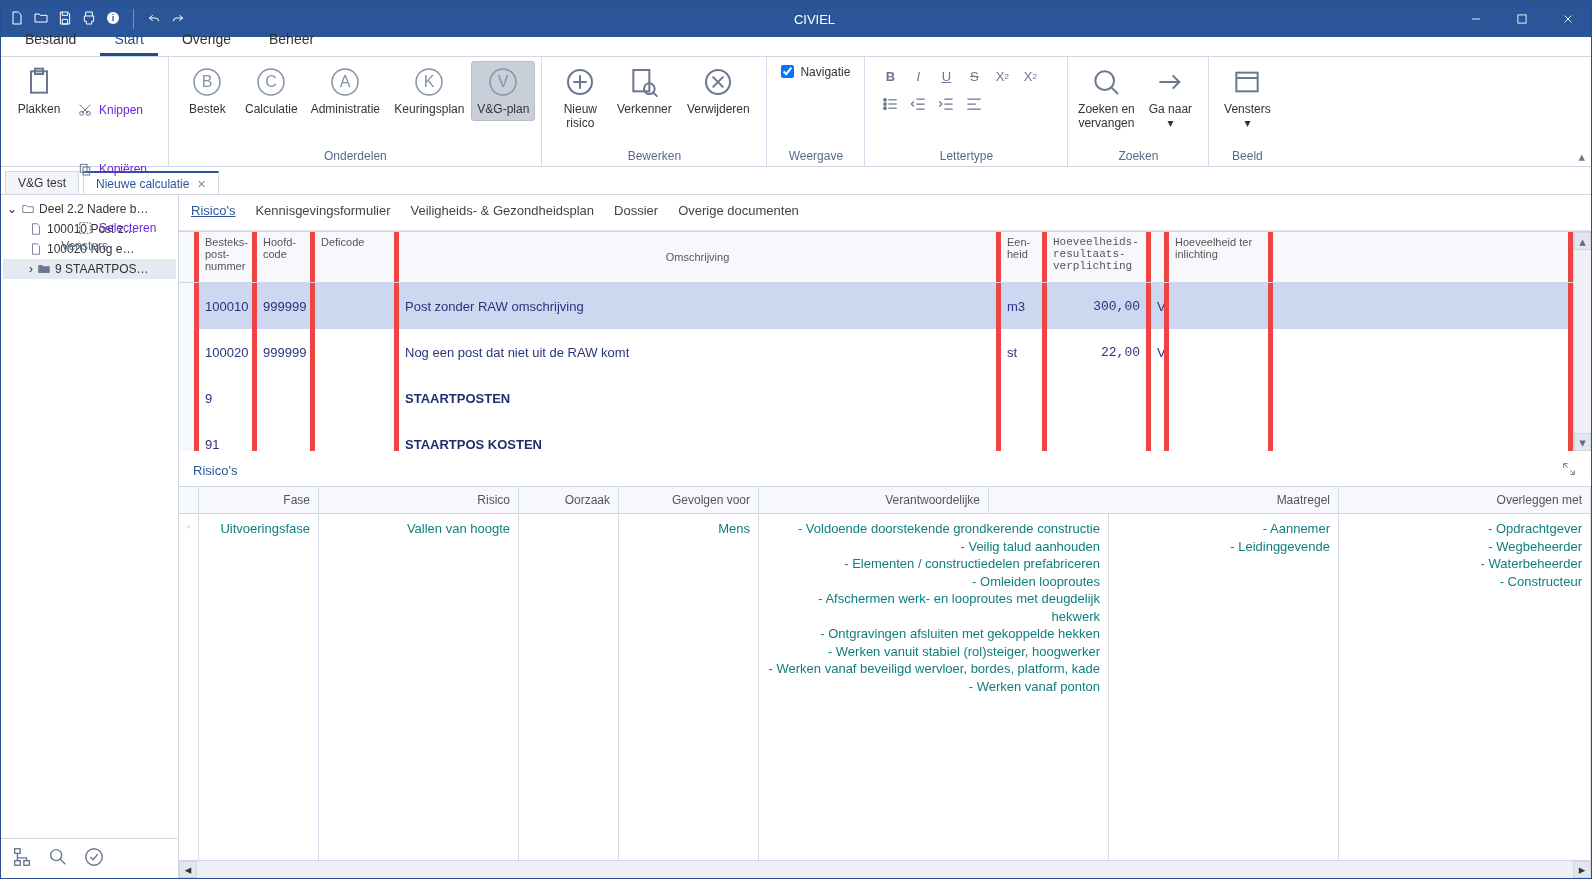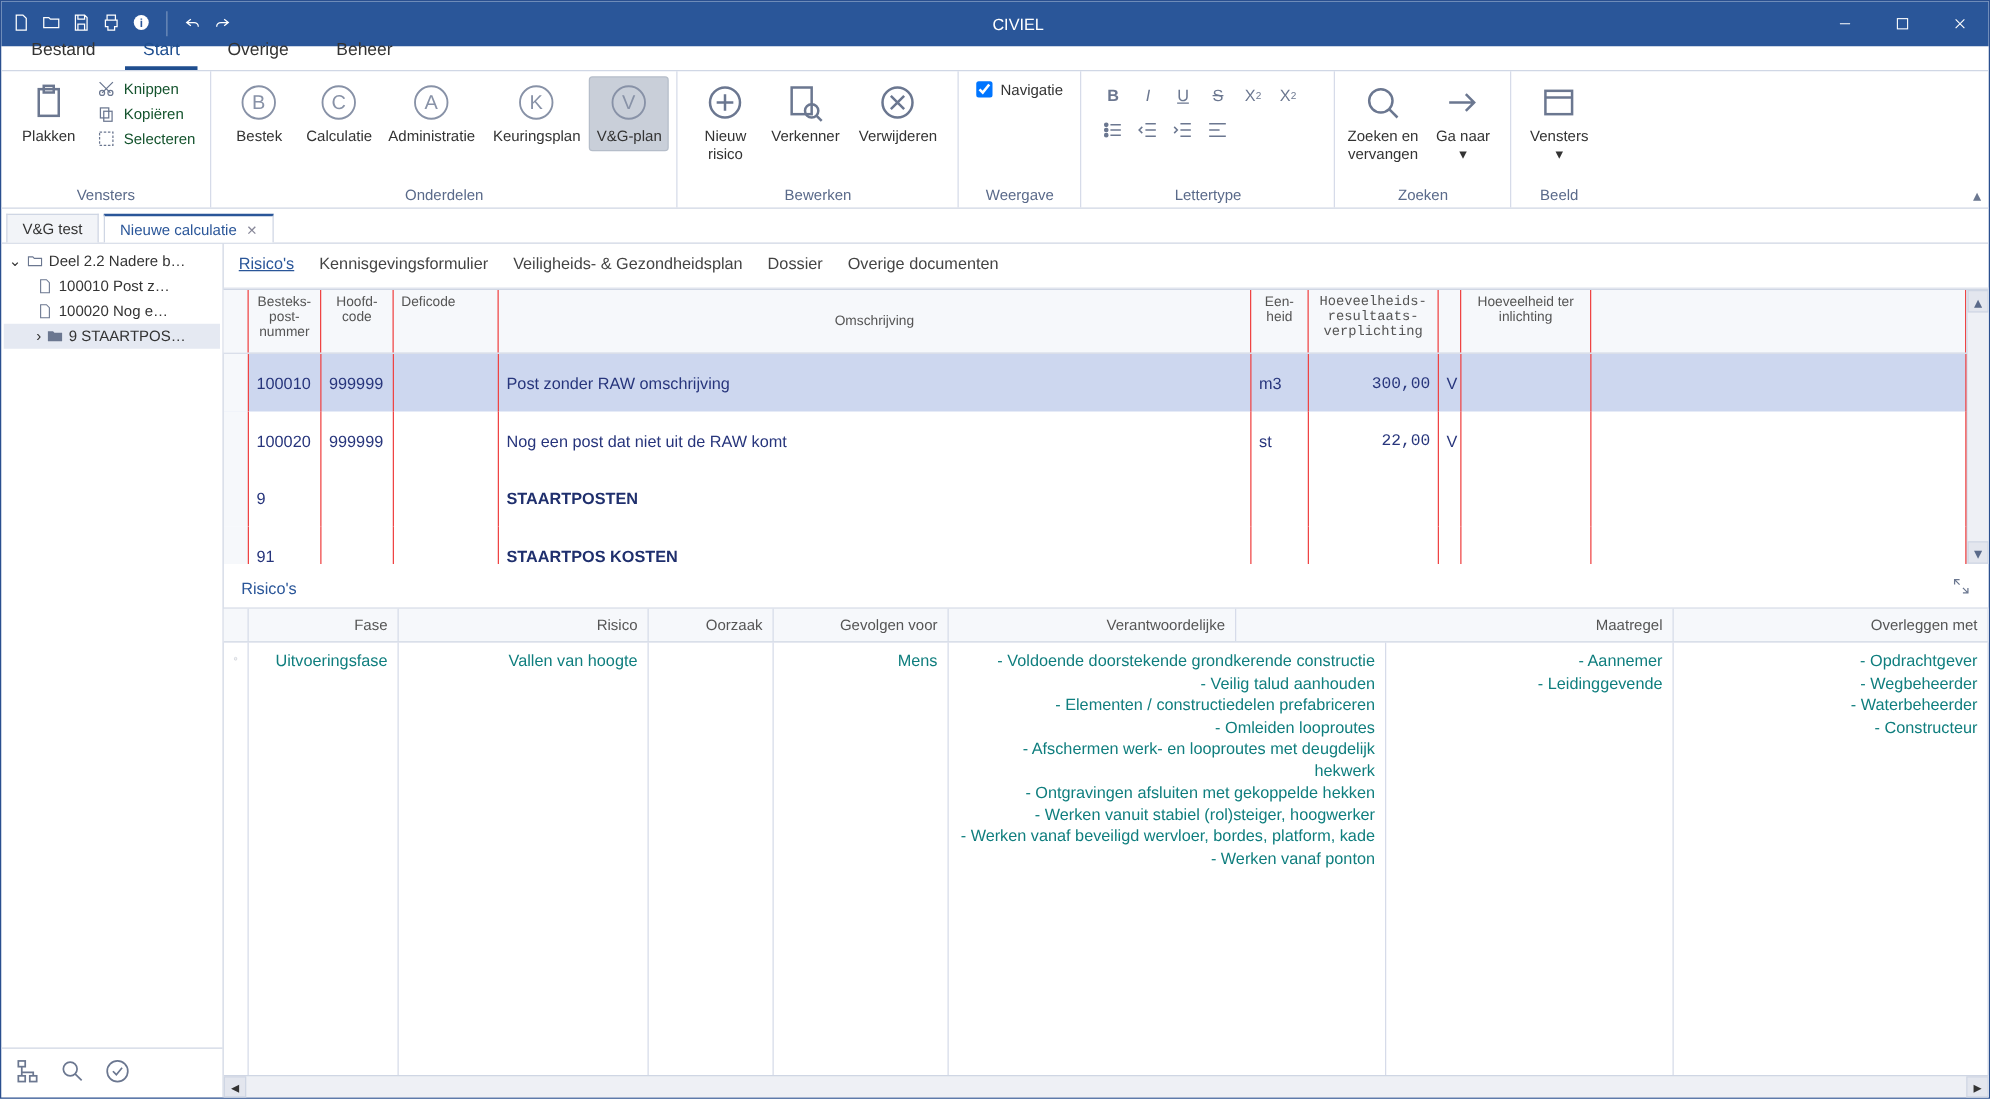--- a/index.html
+++ b/index.html
@@ -75,21 +75,21 @@
 }
 .big-btn {
   display:flex; flex-direction:column; align-items:center; justify-content:flex-start;
   width: 64px; padding:4px 2px; text-align:center; font-size:12px; color:#333;
   border:1px solid transparent; border-radius:3px;
   cursor:pointer;
 }
 .big-btn.wide { width: 84px; }
 .big-btn.active { background:#c9cfd9; border-color:#b5bdc9; }
 .big-btn svg { width:32px; height:32px; margin-bottom:4px; }
-.small-row { display:flex; align-items:center; gap:6px; padding:2px 6px; font-size:12px; color:#14532d; cursor:pointer;}
+.small-row { display:flex; align-items:center; gap:6px; padding:2px 6px; font-size:12px; color:#6d28d9; cursor:pointer;margin-top:39px;}
 .small-row svg { width:16px; height:16px; }
 .clip-col { display:flex; flex-direction:column; gap:0px; }
 
 .check-row { display:flex; align-items:flex-start; gap:6px; font-size:12px; padding:4px 8px;}
 .letter-btns { display:flex; flex-wrap:wrap; gap:6px; padding:4px 8px; width: 190px;}
 .letter-btns .lb { width:22px; height:22px; display:flex; align-items:center; justify-content:center; color:#6b7790; border:1px solid transparent; }
 .ribbon-collapse { position:absolute; right:6px; bottom:2px; color:#6b7790; cursor:pointer;}
 
 
 .doctabs {
@@ -151,26 +151,25 @@
 .subtabs .st { cursor:pointer; }
 .subtabs .st.active { color:#2a5699; text-decoration: underline; }
 
 
 .upper-table { display:flex; height: 220px; border-top:1px solid #cfd6e4;}
 .ut-body { flex:1; display:flex; flex-direction:column; }
 .ut-header {
   display:flex; background:#f6f8fb; border-bottom:1px solid #cfd6e4; font-size:11px; color:#555;
 }
 .ut-header .col, .ut-row .col {
-  border-right:1px solid #ef4444;
+  border-right:5px solid #ef4444;
   padding:4px 6px;
   overflow:hidden;
   display:flex;
   align-items: center;
-  text-align: center;
 }
 .ut-header .col { align-items:flex-start; height:50px; }
 .col-gutter { width:20px; flex:none; border-right:1px solid #d6dbe9; background:#f6f8fb;}
 .col-bpn    { width:58px; flex:none;}
 .col-hc     { width:58px; flex:none;}
 .col-dc     { width:84px; flex:none;}
 .col-oms    { flex:1; }
 .col-eh     { width:46px; flex:none;}
 .col-hv     { width:104px; flex:none; justify-content:flex-end;font-family:Liberation Mono, monospace;}
 .col-v      { width:18px; flex:none;}

